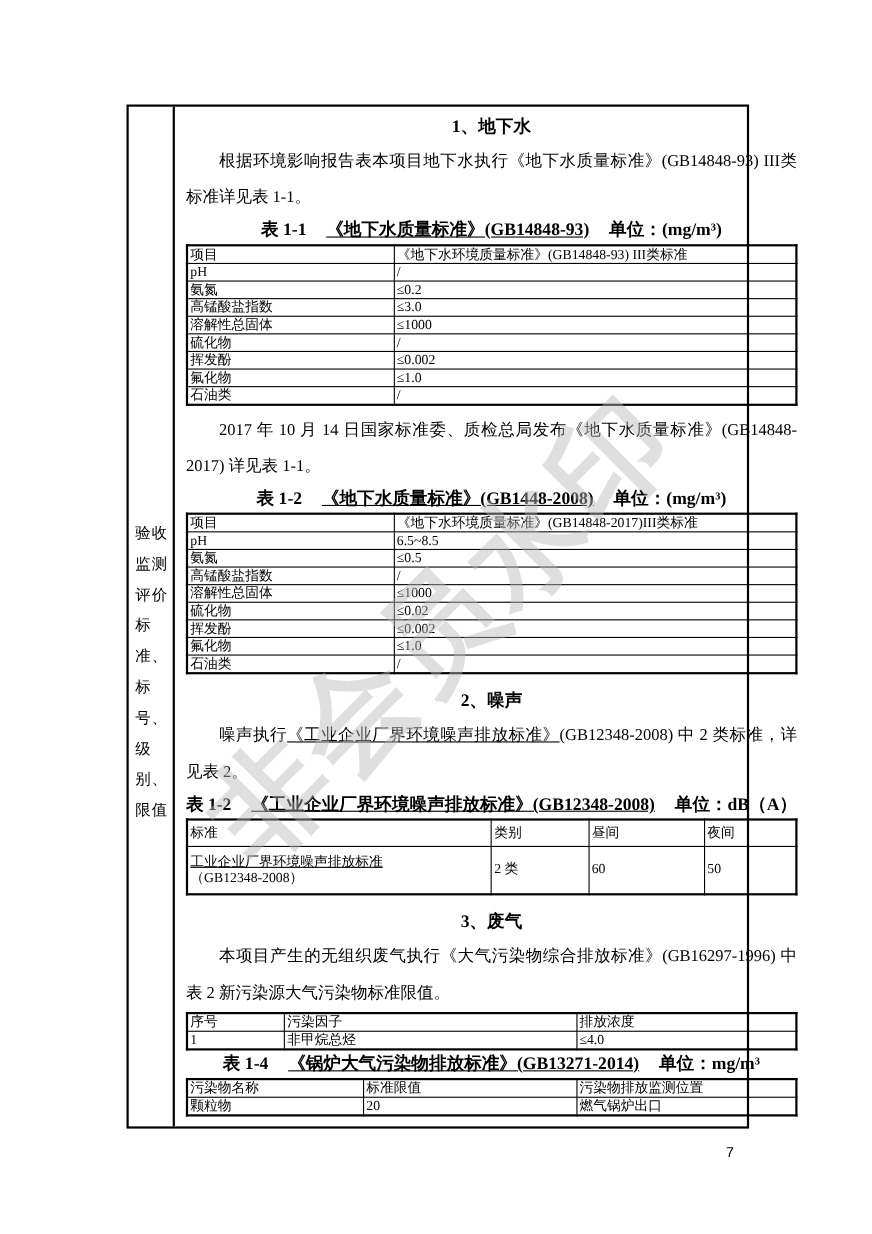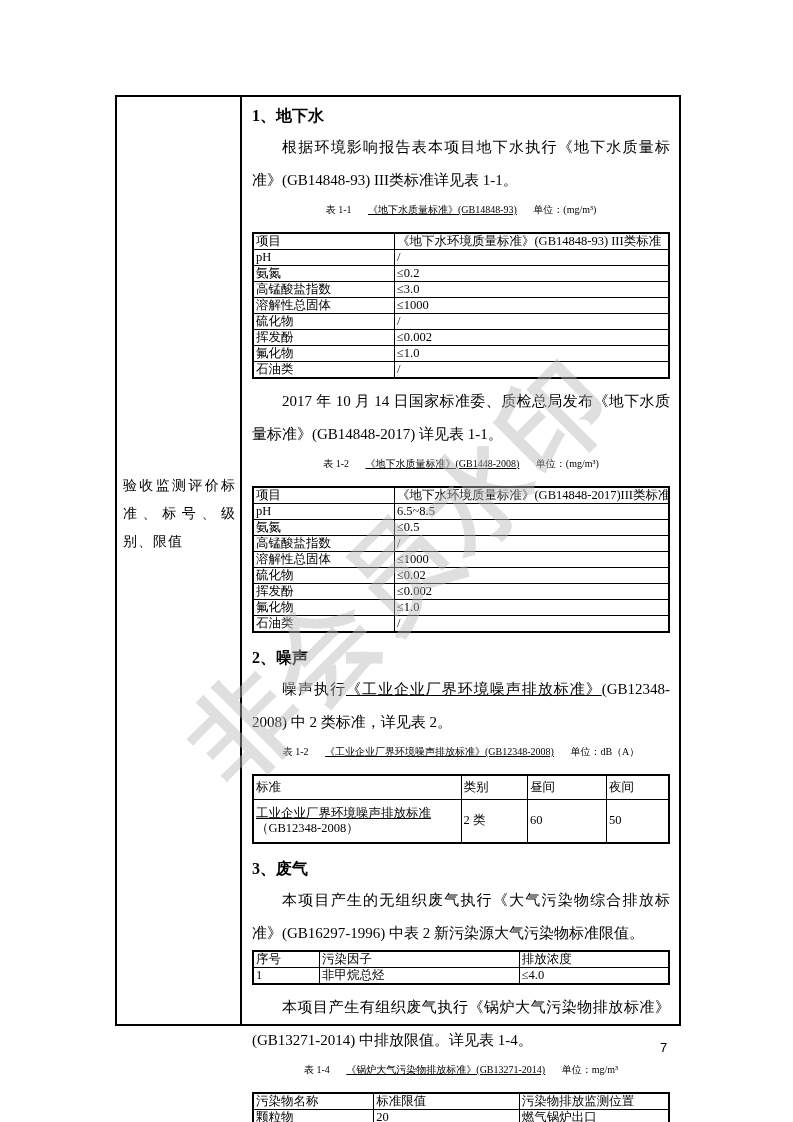--- a/index.html
+++ b/index.html
@@ -28,30 +28,31 @@
   }
   .content-cell {
     flex:1;
     padding:6px 9px 0 10px;
     position:relative;
   }
   .sec-heading {
     font-weight:bold; font-size:16px;
     margin:2px 0 4px 0;
     line-height:22px;
+    text-align:center;
   }
   .para {
     font-size:15px; line-height:33px;
     text-indent:2em;
     text-align:justify;
   }
   .caption {
-    text-align:center; font-weight:normal;
-    font-size:10px; line-height:18px;
-    margin:4px 0 13px 0;
+    text-align:center; font-weight:bold;
+    font-size:16px; line-height:18px;
+    margin:4px 0 3px 0;
     white-space:nowrap;
   }
   .caption .cap-label { margin-right:14px; }
   .caption .cap-title { text-decoration:underline; margin-right:14px; }
   table.std {
     width:100%; border-collapse:collapse;
     border:2px solid #000;
     table-layout:fixed;
   }
   table.std td {
@@ -248,21 +249,20 @@
         <td>排放浓度</td>
       </tr>
       <tr>
         <td>1</td>
         <td>非甲烷总烃</td>
         <td>≤4.0</td>
       </tr>
     </tbody>
       </table>
 
-    <div class="para mt6">本项目产生有组织废气执行《锅炉大气污染物排放标准》(GB13271-2014) 中排放限值。详见表 1-4。</div>
 
     <div class="caption">
       <span class="cap-label">表 1-4</span>
       <span class="cap-title">《锅炉大气污染物排放标准》(GB13271-2014)</span>
       <span class="cap-unit">单位：mg/m³</span>
     </div>
     <table class="std">
       <colgroup>
           <col style="width:29%">
           <col style="width:35%">

